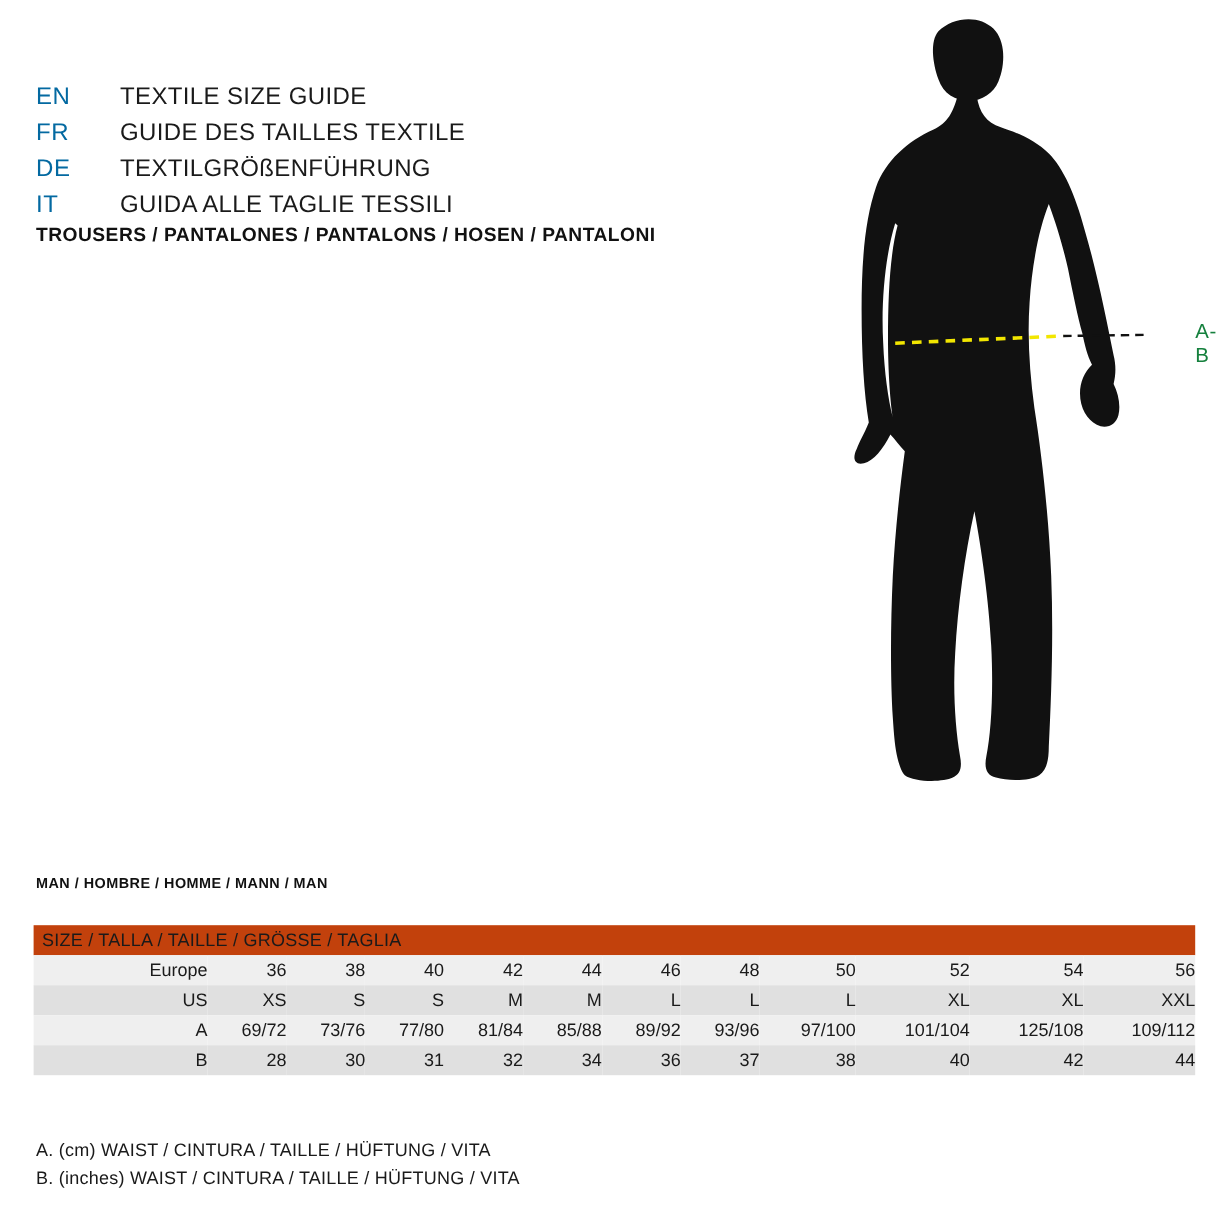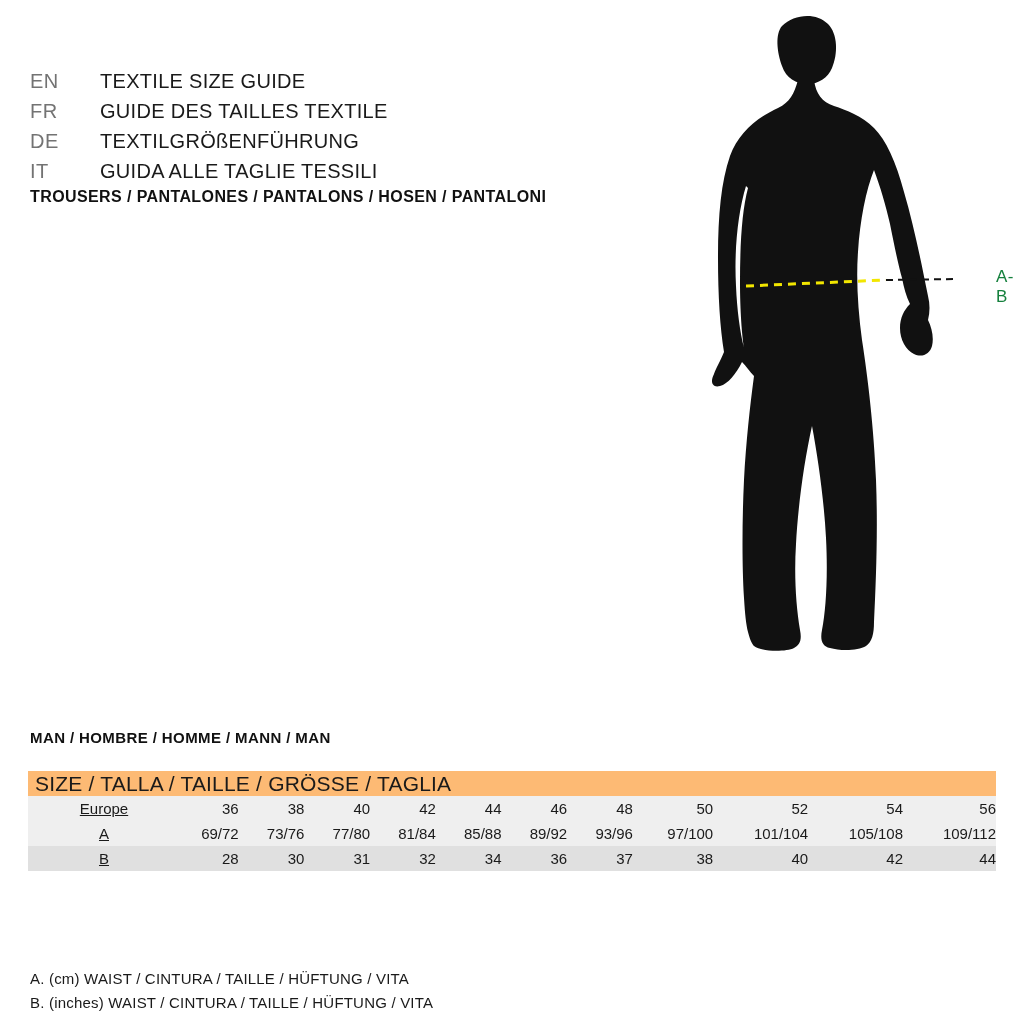--- a/index.html
+++ b/index.html
@@ -27,21 +27,21 @@
   }
   .lang-row {
     display: flex;
     align-items: baseline;
     height: 30px;
   }
   .lang-code {
     width: 70px;
     font-size: 20px;
     letter-spacing: 0.5px;
-    color: #737373;
+    color: #0369a1;
   }
   .lang-text {
     font-size: 20px;
     letter-spacing: 0.3px;
     color: #1a1a1a;
     white-space: nowrap;
     margin-top: 44px;
   }
 
   .garment-title {
@@ -72,21 +72,21 @@
     font-size: 17px;
     color: #15803d;
     letter-spacing: 0.5px;
   }
 
   
   .section-title {
     position: absolute;
     left: 30px;
     top: 729px;
-    font-size: 15px;
+    font-size: 12px;
     font-weight: bold;
     letter-spacing: 0.4px;
     color: #111;
   }
 
   table.size-table {
     position: absolute;
     left: 28px;
     top: 771px;
     width: 968px;
@@ -95,45 +95,43 @@
     color: #1a1a1a;
   }
   table.size-table td, table.size-table th {
     padding: 0;
     height: 25px;
     font-weight: normal;
     text-align: right;
     vertical-align: middle;
   }
   table.size-table .hdr-row th {
-    background: #fdba74;
+    background: #c2410c;
     text-align: left;
-    font-size: 21px;
+    font-size: 15px;
     letter-spacing: 0.2px;
     padding-left: 7px;
     height: 25px;
   }
   table.size-table tr.row-even td { background: #e0e0e0; }
   table.size-table tr.row-odd td  { background: #efefef; }
   table.size-table td.label-cell {
-    text-align: center;
+    text-align: right;
     padding-left: 7px;
     width: 145px;
-    text-decoration: underline;
   }
 
   .footnotes {
     position: absolute;
     left: 30px;
     top: 947px;
     font-size: 15px;
     line-height: 24px;
     color: #1a1a1a;
     letter-spacing: 0.2px;
-    margin-top: 20px;
   }
 </style>
 </head>
 <body>
 
 <div id="page">
 
   <div class="lang-block">
     <div class="lang-row">
       <span class="lang-code">EN</span>
@@ -234,32 +232,46 @@
         <td>40</td>
         <td>42</td>
         <td>44</td>
         <td>46</td>
         <td>48</td>
         <td>50</td>
         <td>52</td>
         <td>54</td>
         <td>56</td>
       </tr>
+      <tr class="row-even">
+        <td class="label-cell">US</td>
+        <td>XS</td>
+        <td>S</td>
+        <td>S</td>
+        <td>M</td>
+        <td>M</td>
+        <td>L</td>
+        <td>L</td>
+        <td>L</td>
+        <td>XL</td>
+        <td>XL</td>
+        <td>XXL</td>
+      </tr>
       <tr class="row-odd">
         <td class="label-cell">A</td>
         <td>69/72</td>
         <td>73/76</td>
         <td>77/80</td>
         <td>81/84</td>
         <td>85/88</td>
         <td>89/92</td>
         <td>93/96</td>
         <td>97/100</td>
         <td>101/104</td>
-        <td>105/108</td>
+        <td>125/108</td>
         <td>109/112</td>
       </tr>
       <tr class="row-even">
         <td class="label-cell">B</td>
         <td>28</td>
         <td>30</td>
         <td>31</td>
         <td>32</td>
         <td>34</td>
         <td>36</td>

